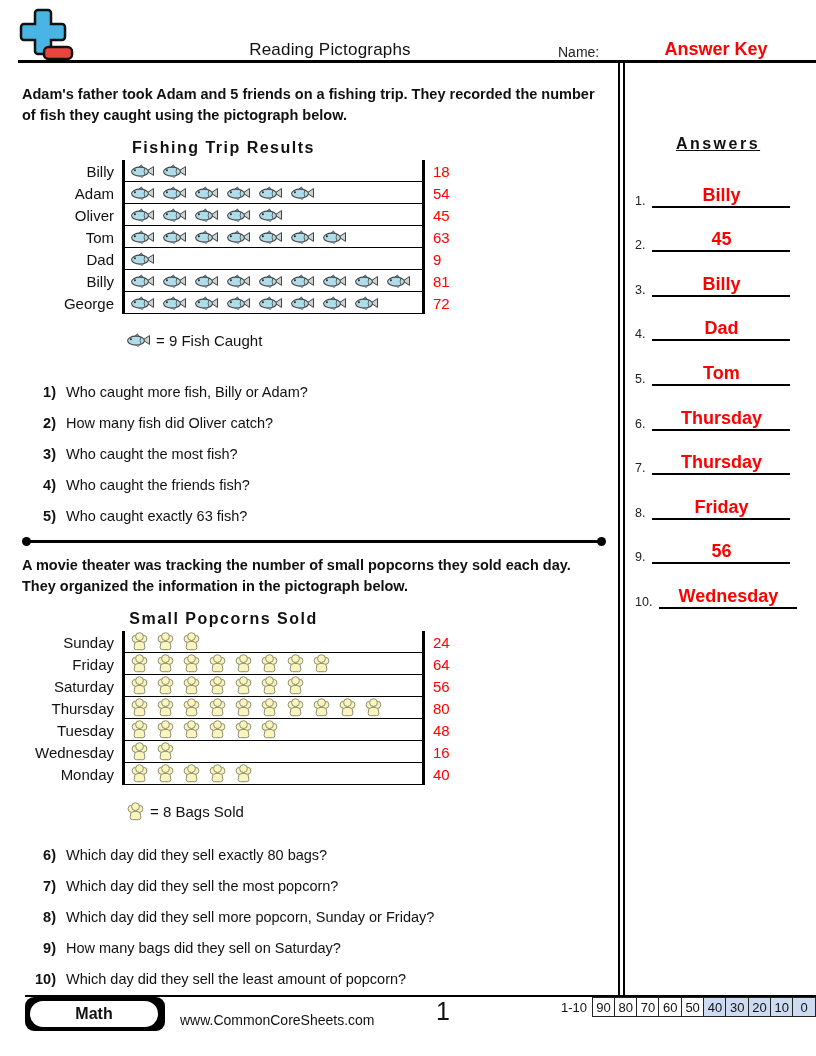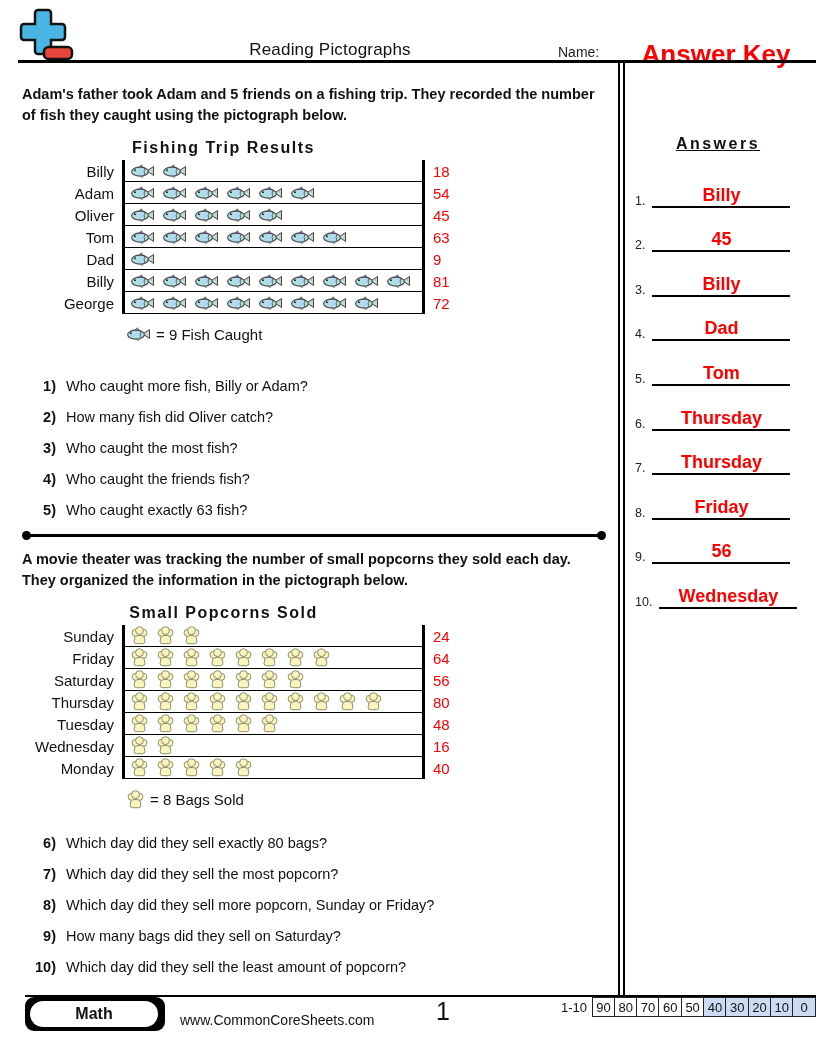--- a/index.html
+++ b/index.html
@@ -6,21 +6,21 @@
   html,body { width:816px; height:1056px; background:#fff; overflow:hidden;
               font-family:"Liberation Sans", sans-serif; color:#111; position:relative; }
 
   
   .header { position:absolute; top:0; left:0; width:816px; height:63px; }
   .logo { position:absolute; left:18px; top:7px; }
   .page-title { position:absolute; left:0; top:40px; width:660px; text-align:center;
                 font-size:17px; font-weight:500; letter-spacing:0.2px; }
   .name-label { position:absolute; left:558px; top:44px; font-size:14px; color:#222; }
   .answer-key { position:absolute; left:626px; top:39px; width:180px; text-align:center;
-                font-size:26px; font-weight:bold; color:#ff0000; }
+                font-size:18px; font-weight:bold; color:#ff0000; }
   .header-rule { position:absolute; top:60px; left:18px; right:0; height:3px; background:#000; }
 
   
   .main { position:absolute; top:63px; left:0; width:816px; height:932px; display:flex; }
   .content { width:618px; padding-left:22px; }
   .vline { width:7px; border-left:2px solid #000; border-right:2px solid #000; height:100%; }
   .answers { flex:1; padding-top:24px;margin-top:48px; }
 
   .intro { margin-top:21px; width:575px; font-weight:bold; font-size:14.5px; line-height:21px; }
 
@@ -29,21 +29,21 @@
   .pict-title { width:403px; text-align:center; font-weight:bold; font-size:16px;
                 letter-spacing:1.5px; margin-bottom:3px; }
   .pict-row { display:flex; height:22px; align-items:stretch; }
   .pict-label { width:100px; padding-right:8px; text-align:right; font-size:15px;
                 display:flex; align-items:center; justify-content:flex-end; }
   .pict-cell { width:303px; padding-left:6px; display:flex; align-items:center; gap:9px;
                border-left:3px solid #000; border-right:3px solid #000; border-bottom:1.5px solid #000; }
   .pict-row:first-of-type .pict-cell { border-top:3px solid #000; }
   .pict-row:last-of-type  .pict-cell { border-bottom:3px solid #000; }
   .pict-value { padding-left:8px; color:#ff0000; font-size:15px; display:flex; align-items:center; }
-  .pict-legend { margin-top:10px; margin-left:105px; display:flex; align-items:center;
+  .pict-legend { margin-top:16px; margin-left:105px; display:flex; align-items:center;
                  gap:6px; font-size:15px; height:20px; }
 
   .questions { margin-top:32px; }
   .questions.second { margin-top:24px; }
   .q-row { display:flex; margin-bottom:11px; font-size:14.5px; line-height:20px; }
   .q-num { width:34px; text-align:right; font-weight:bold; flex:0 0 auto; }
   .q-text { margin-left:10px; }
 
   .divider { margin-top:14px; margin-left:3px; width:578px; height:3px; background:#000; position:relative; }
   .divider::before, .divider::after { content:""; position:absolute; top:-3px; width:9px; height:9px;

